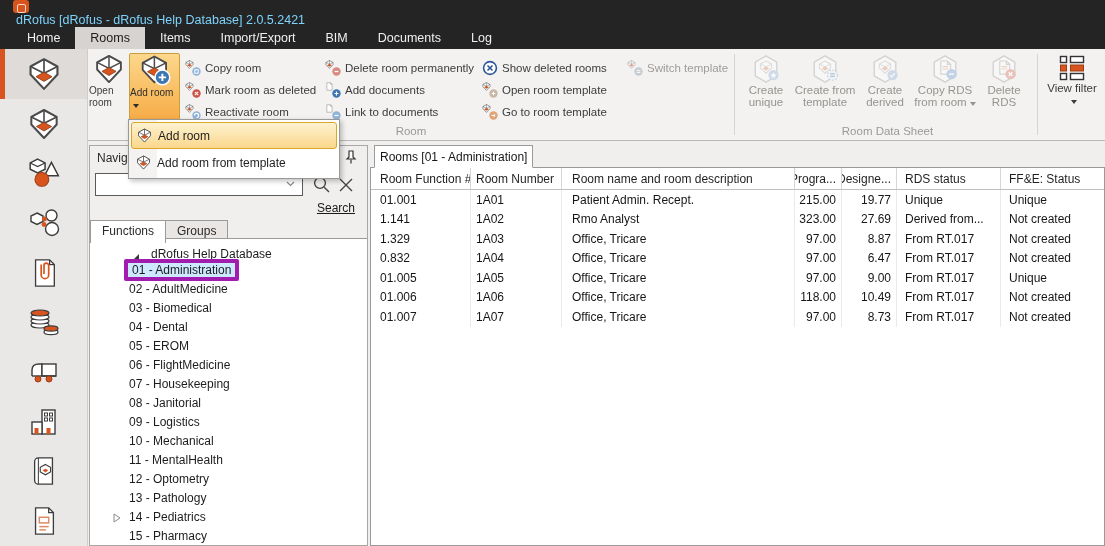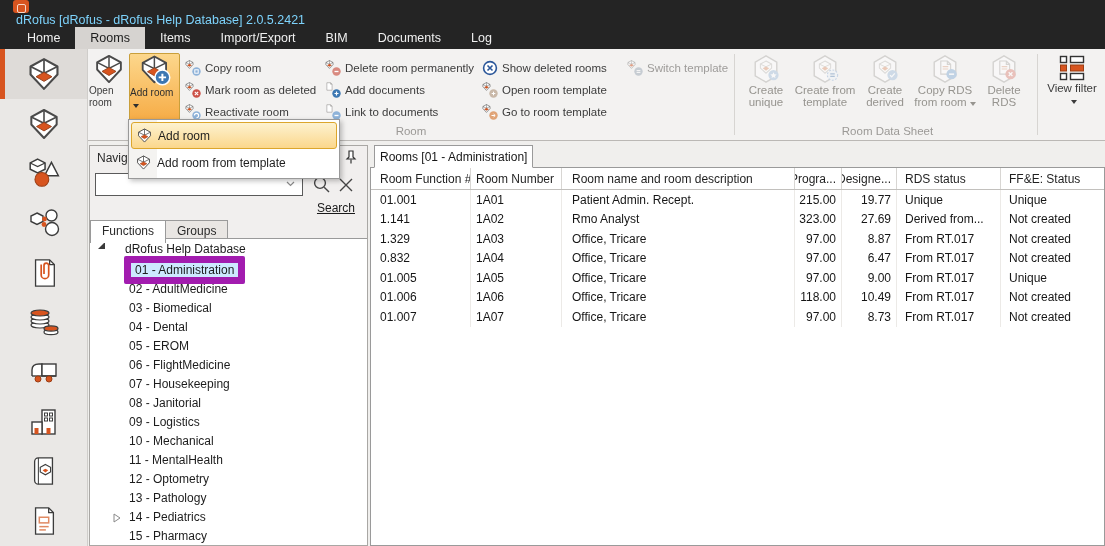--- a/index.html
+++ b/index.html
@@ -68,25 +68,25 @@
   .sichev{position:absolute;left:196px;top:8px;}
   .magbtn{position:absolute;left:222px;top:2px;width:20px;height:20px;}
   .clearbtn{position:absolute;left:246px;top:2px;width:20px;height:20px;}
   .searchlink{display:block;text-align:right;margin:2px 12px 0 0;color:#1a1a1a;text-decoration:underline;}
   .navtabs{display:flex;margin-top:5px;padding-left:0;position:relative;}
   .ntab{padding:3px 11px 4px 11px;border:1px solid #9a9a9a;border-bottom:none;background:#e9e6e3;
         margin-right:-1px;position:relative;}
   .ntab.active{background:#fff;z-index:3;padding-bottom:5px;margin-bottom:-1px;}
   .tree{position:absolute;left:0;right:0;top:92px;bottom:0;background:#fff;border-top:1px solid #9a9a9a;
         overflow:hidden;padding-top:3px;}
-  .tree-root{height:19px;display:flex;align-items:flex-start;padding-left:8px;gap:20px;color:#1c1c1c;}
+  .tree-root{height:19px;display:flex;align-items:flex-end;padding-left:8px;gap:12px;color:#1c1c1c;margin-left:34px;}
   .tri-exp{width:0;height:0;border-left:7px solid transparent;border-bottom:7px solid #3a3a3a;}
   .tree-child{height:19px;line-height:19px;padding-left:39px;position:relative;color:#1c1c1c;white-space:nowrap;}
   .tree-child .expander{position:absolute;left:23px;top:5px;}
-  .tlabel.sel{background:#cde9ff;border:7px solid #a21caf;border-radius:2px;padding:0 4px;margin-left:-5px;}
+  .tlabel.sel{background:#cde9ff;border:4px solid #a21caf;border-radius:2px;padding:0 4px;margin-left:-5px;}
   
   .tablepanel{position:absolute;left:370px;top:145px;width:735px;height:401px;font-size:12px;color:#161616;}
   .ttab{position:absolute;left:4px;top:0;height:23px;padding:0 5px;line-height:22px;background:#fff;
         border:1px solid #9a9a9a;border-bottom:1px solid #fff;z-index:2;box-sizing:border-box;white-space:nowrap;}
   .tbody{position:absolute;left:0;top:22px;right:0;bottom:0;background:#fff;border:1px solid #9a9a9a;
         box-sizing:border-box;overflow:hidden;}
   .thead{display:flex;height:21px;border-bottom:1px solid #c2c0bd;}
   .th{display:flex;align-items:center;padding:0 5px;border-right:1px solid #d8d6d3;box-sizing:border-box;
       white-space:nowrap;overflow:hidden;color:#1f1f1f;}
   .trow{display:flex;height:19.5px;}

